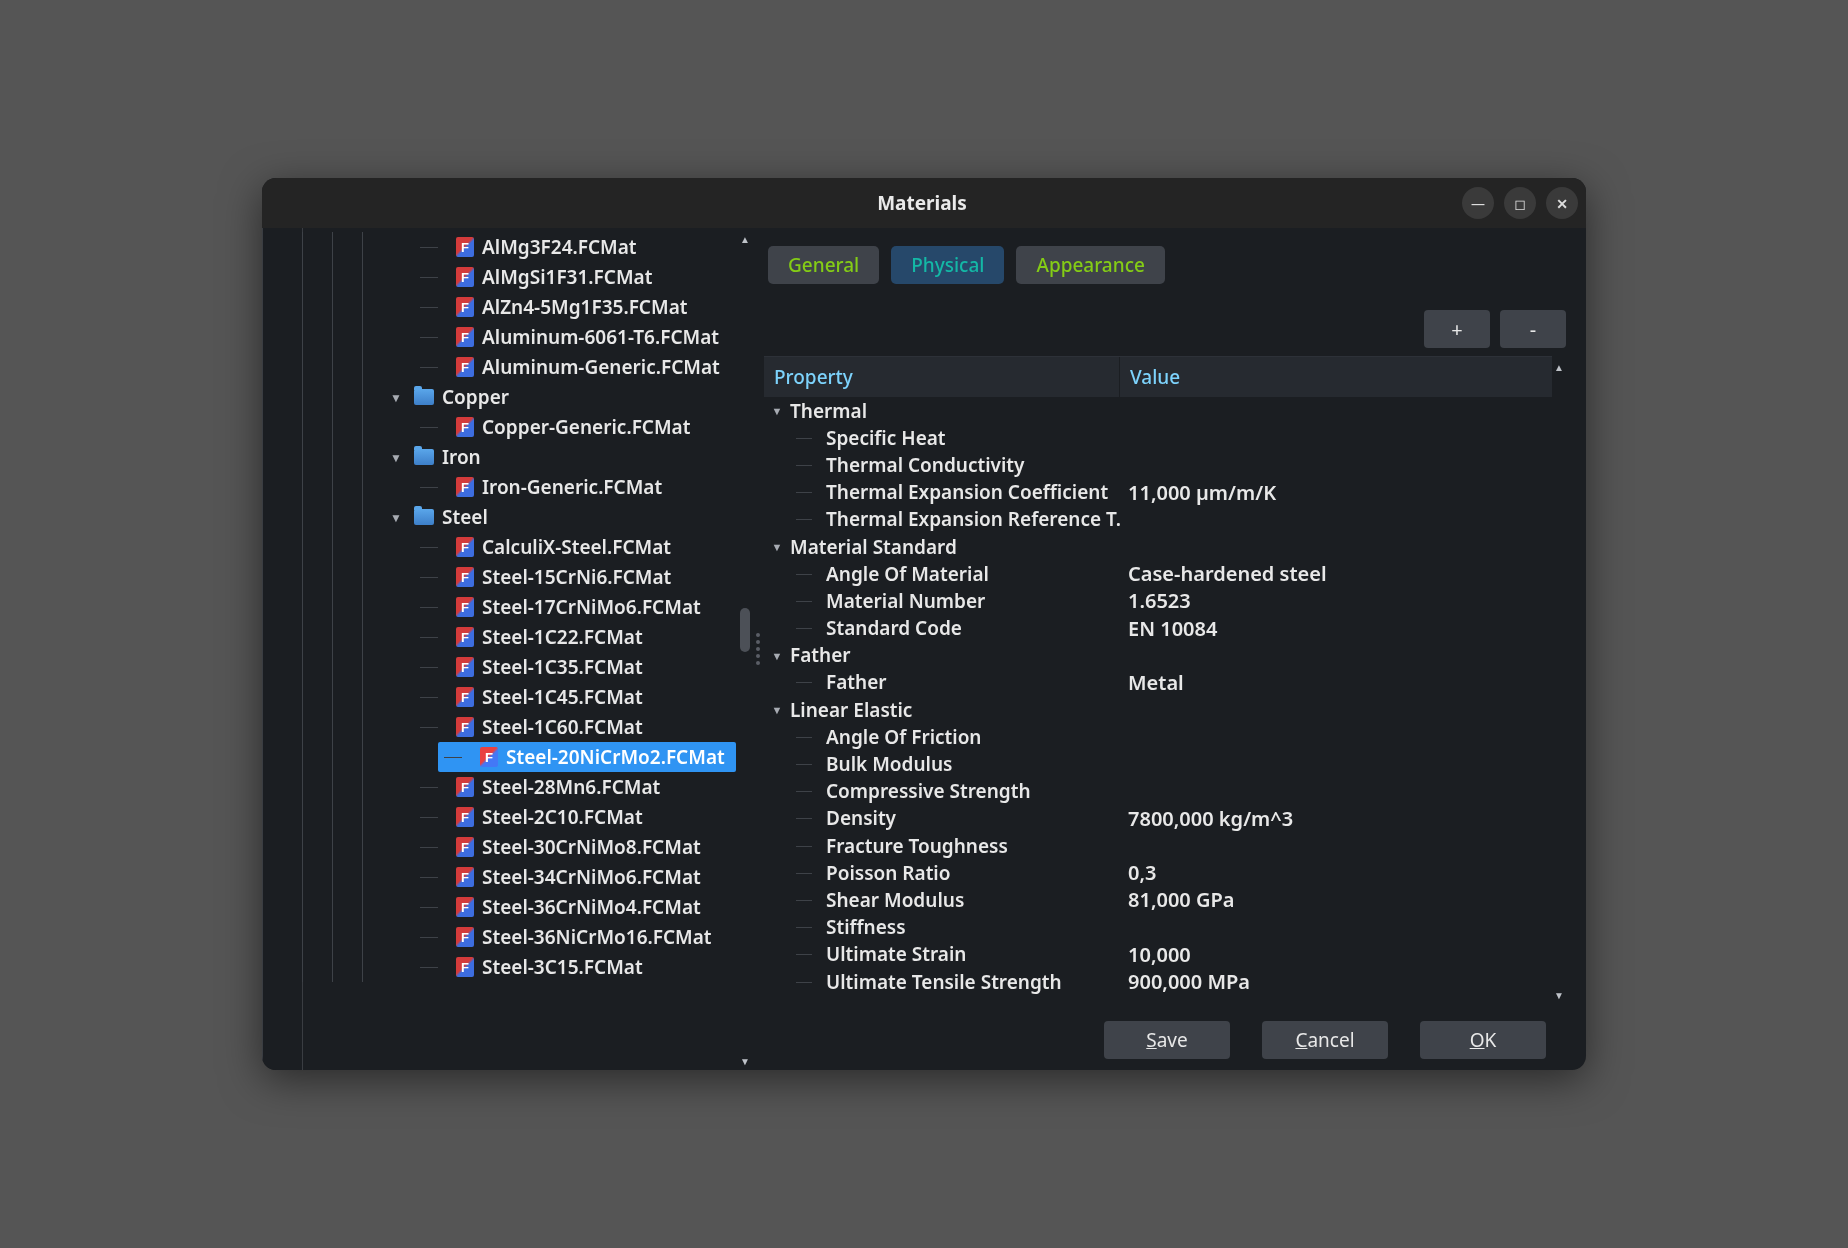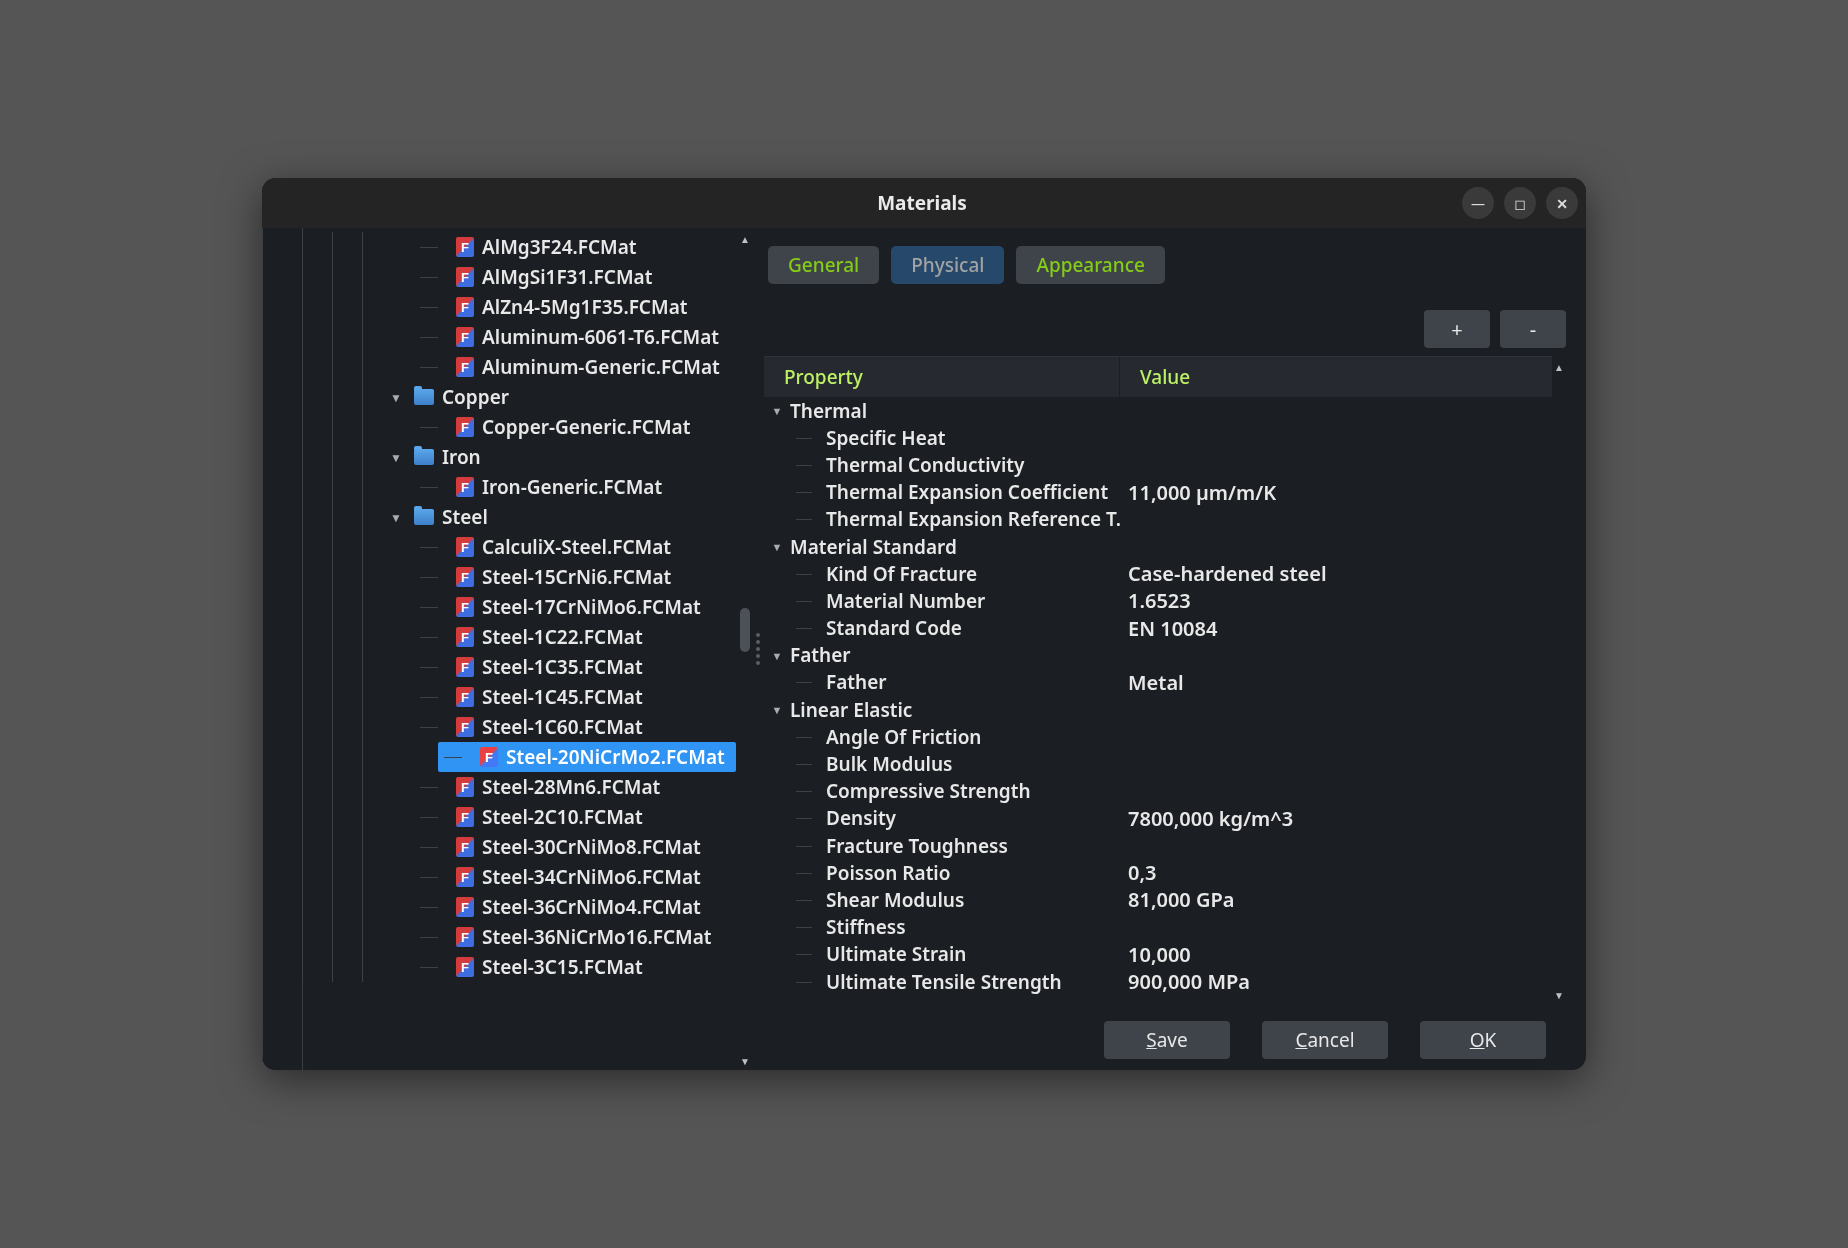--- a/index.html
+++ b/index.html
@@ -164,42 +164,42 @@
     padding:8px 20px 0 0;
     overflow:hidden;
   }
   .tabs{
     display:flex;gap:12px;margin:10px 0 14px 0;padding-left:4px;
   }
   .tab{
     padding:6px 20px;border-radius:5px;background:#3f434a;color:#84cc16;
     font-size:19px;font-weight:500;
   }
-  .tab.active{background:#26486a;color:#a3a3a3;}
+  .tab.active{background:#26486a;color:#14b8a6;}
   .addrow{
     display:flex;justify-content:flex-end;gap:10px;margin:12px 0 8px 0;
   }
   .sqbtn{
     width:66px;height:38px;background:#3f434a;color:#e8e8e8;
     display:flex;align-items:center;justify-content:center;
     border-radius:4px;font-size:20px;
   }
   .propwrap{
     flex:1;display:flex;overflow:hidden;
   }
   .proppane{
     flex:1;overflow:hidden;position:relative;
     border-top:1px solid #2d3138;
   }
   .prophead{
     display:flex;height:40px;background:#262a30;
   }
   .prophead .pcol,.prophead .vcol{
-    display:flex;align-items:center;padding-left:20px;
-    color:#bef264;font-size:19px;font-weight:500;
+    display:flex;align-items:center;padding-left:10px;
+    color:#7dd3fc;font-size:19px;font-weight:500;
   }
   .prophead .pcol{width:356px;border-right:1px solid #1b1e22;}
   .prophead .vcol{flex:1;}
   .propbody{
     overflow:hidden;
   }
   .prow{
     display:flex;height:27.2px;align-items:center;
   }
   .prow .plabel{
@@ -461,21 +461,21 @@
               <div class="prow group">
                 <div class="plabel">
                   <span class="parrow">▼</span>
                   <span>Material Standard</span>
                 </div>
                 <div class="pvalue"></div>
               </div>
               <div class="prow child">
                 <div class="plabel">
                   <span class="pconn"></span>
-                  <span>Kind Of Fracture</span>
+                  <span>Angle Of Material</span>
                 </div>
                 <div class="pvalue">Case-hardened steel</div>
               </div>
               <div class="prow child">
                 <div class="plabel">
                   <span class="pconn"></span>
                   <span>Material Number</span>
                 </div>
                 <div class="pvalue">1.6523</div>
               </div>

